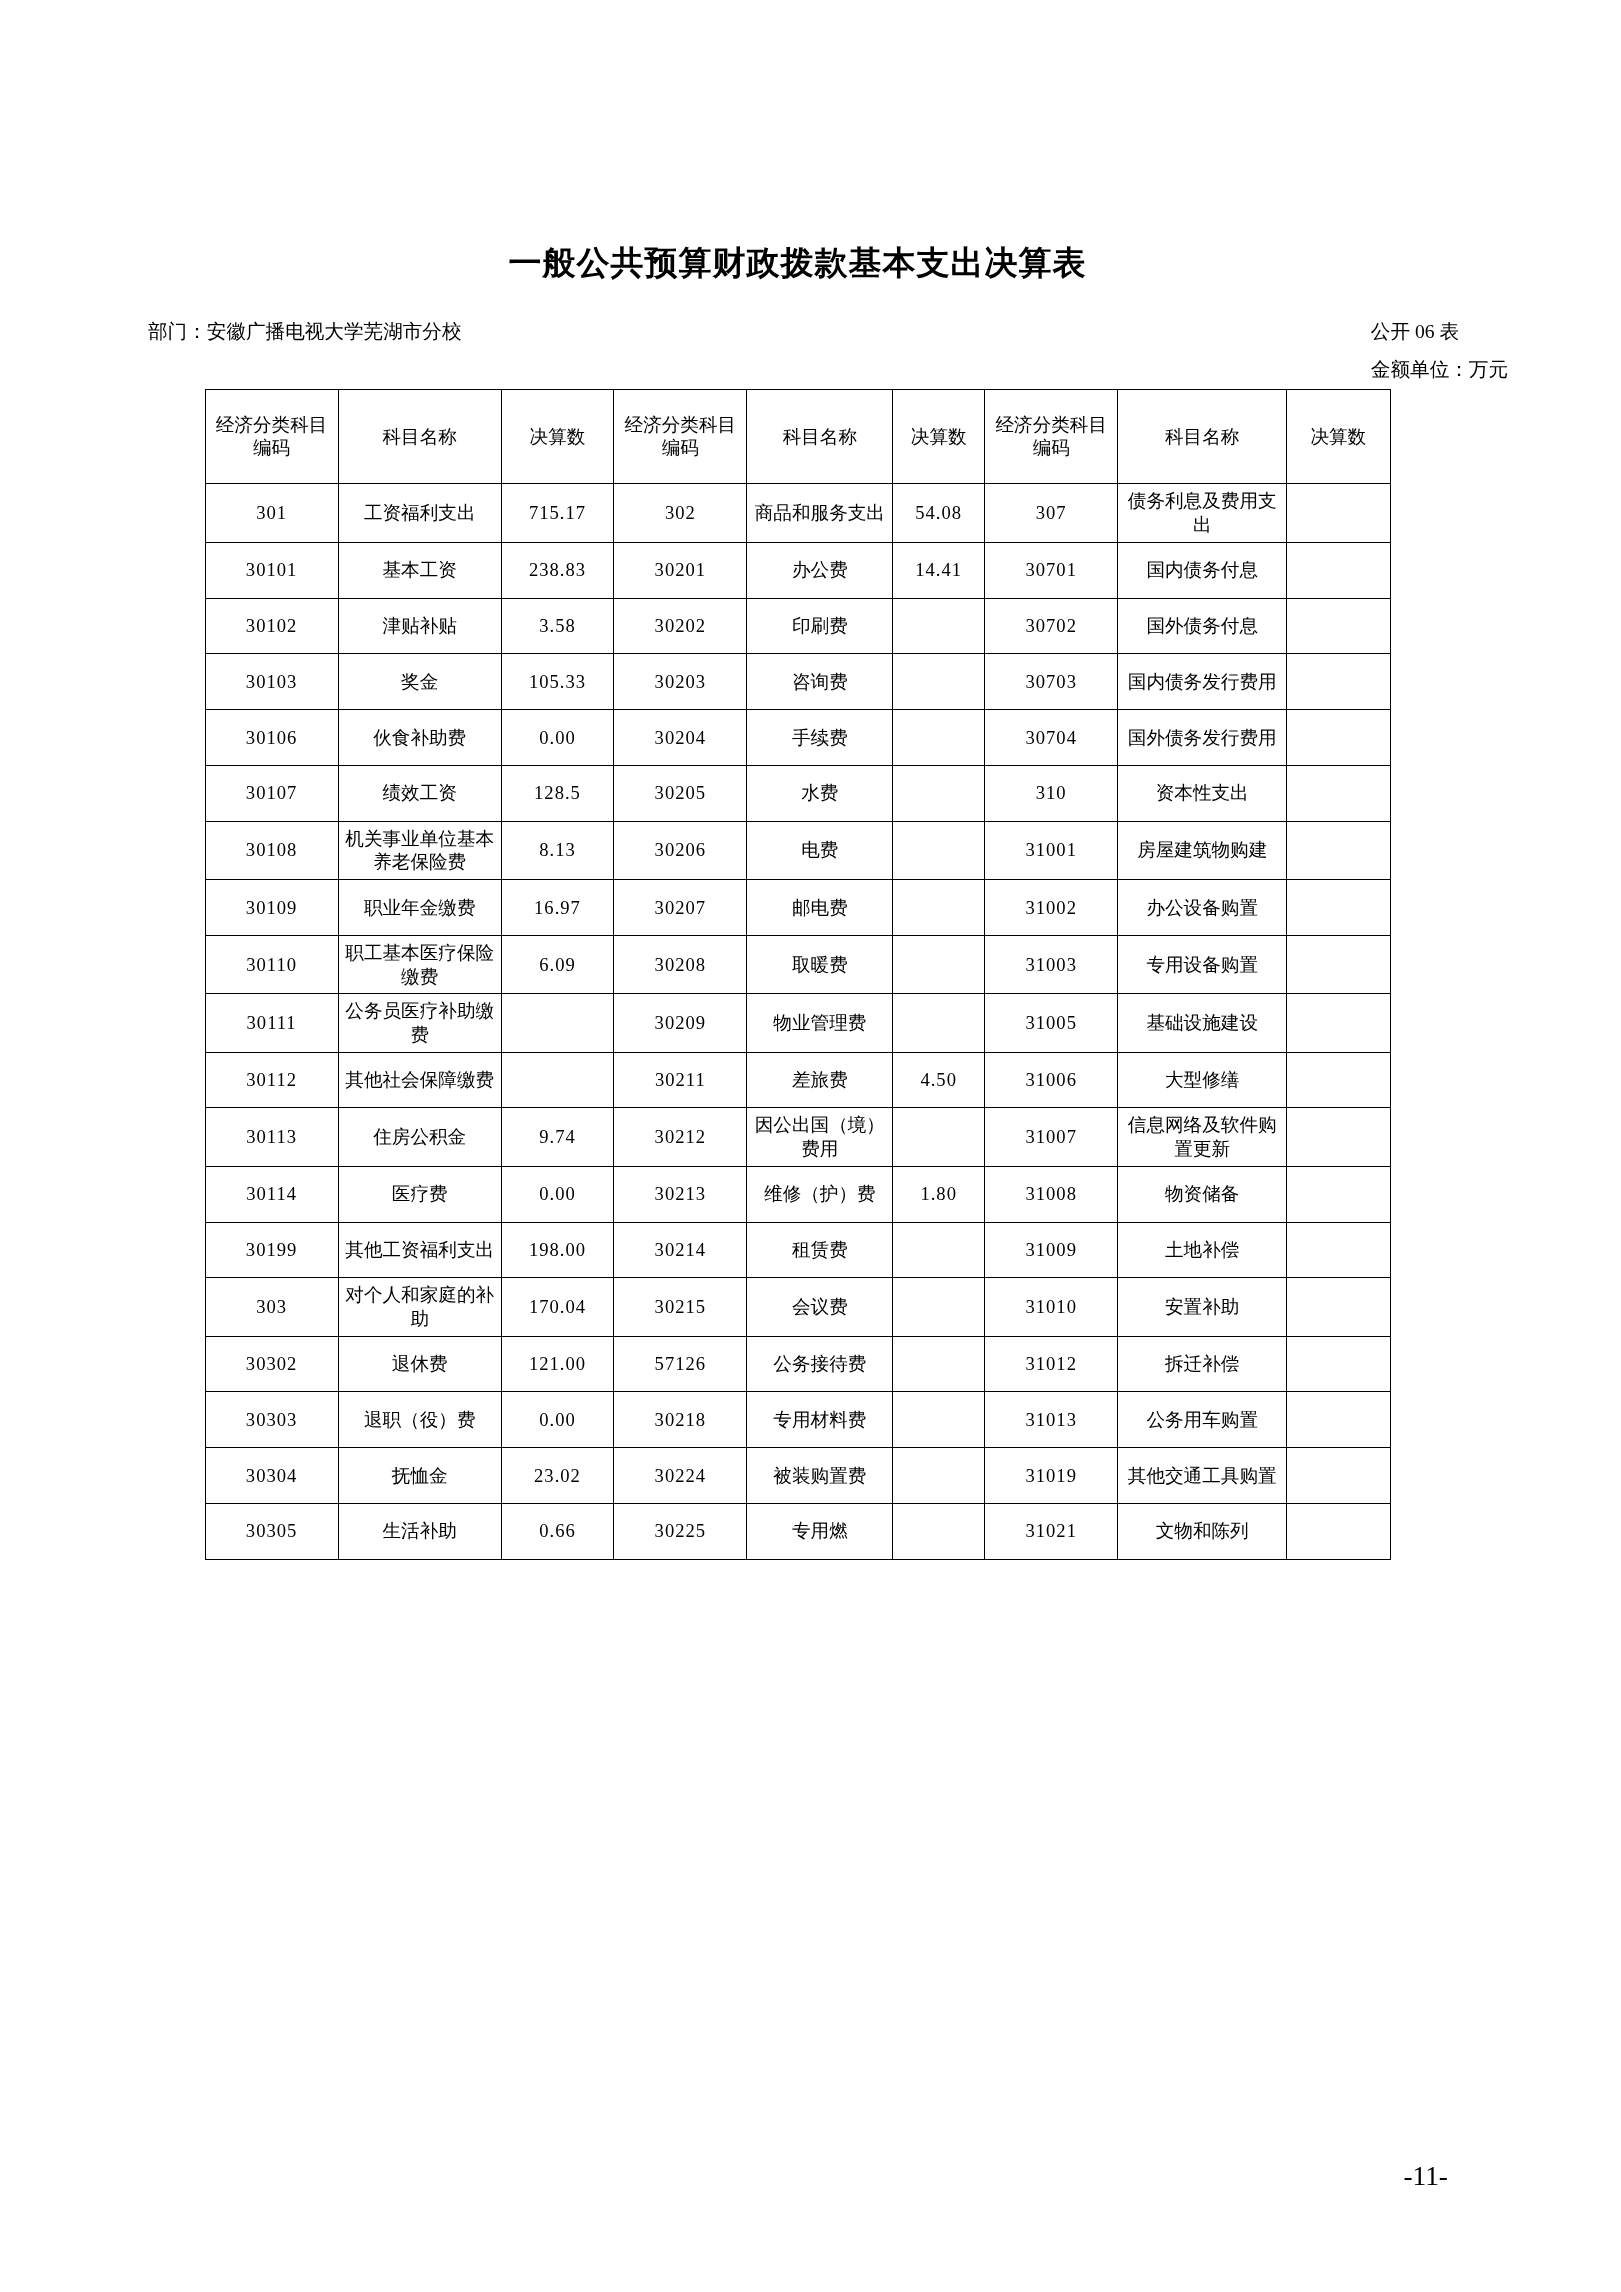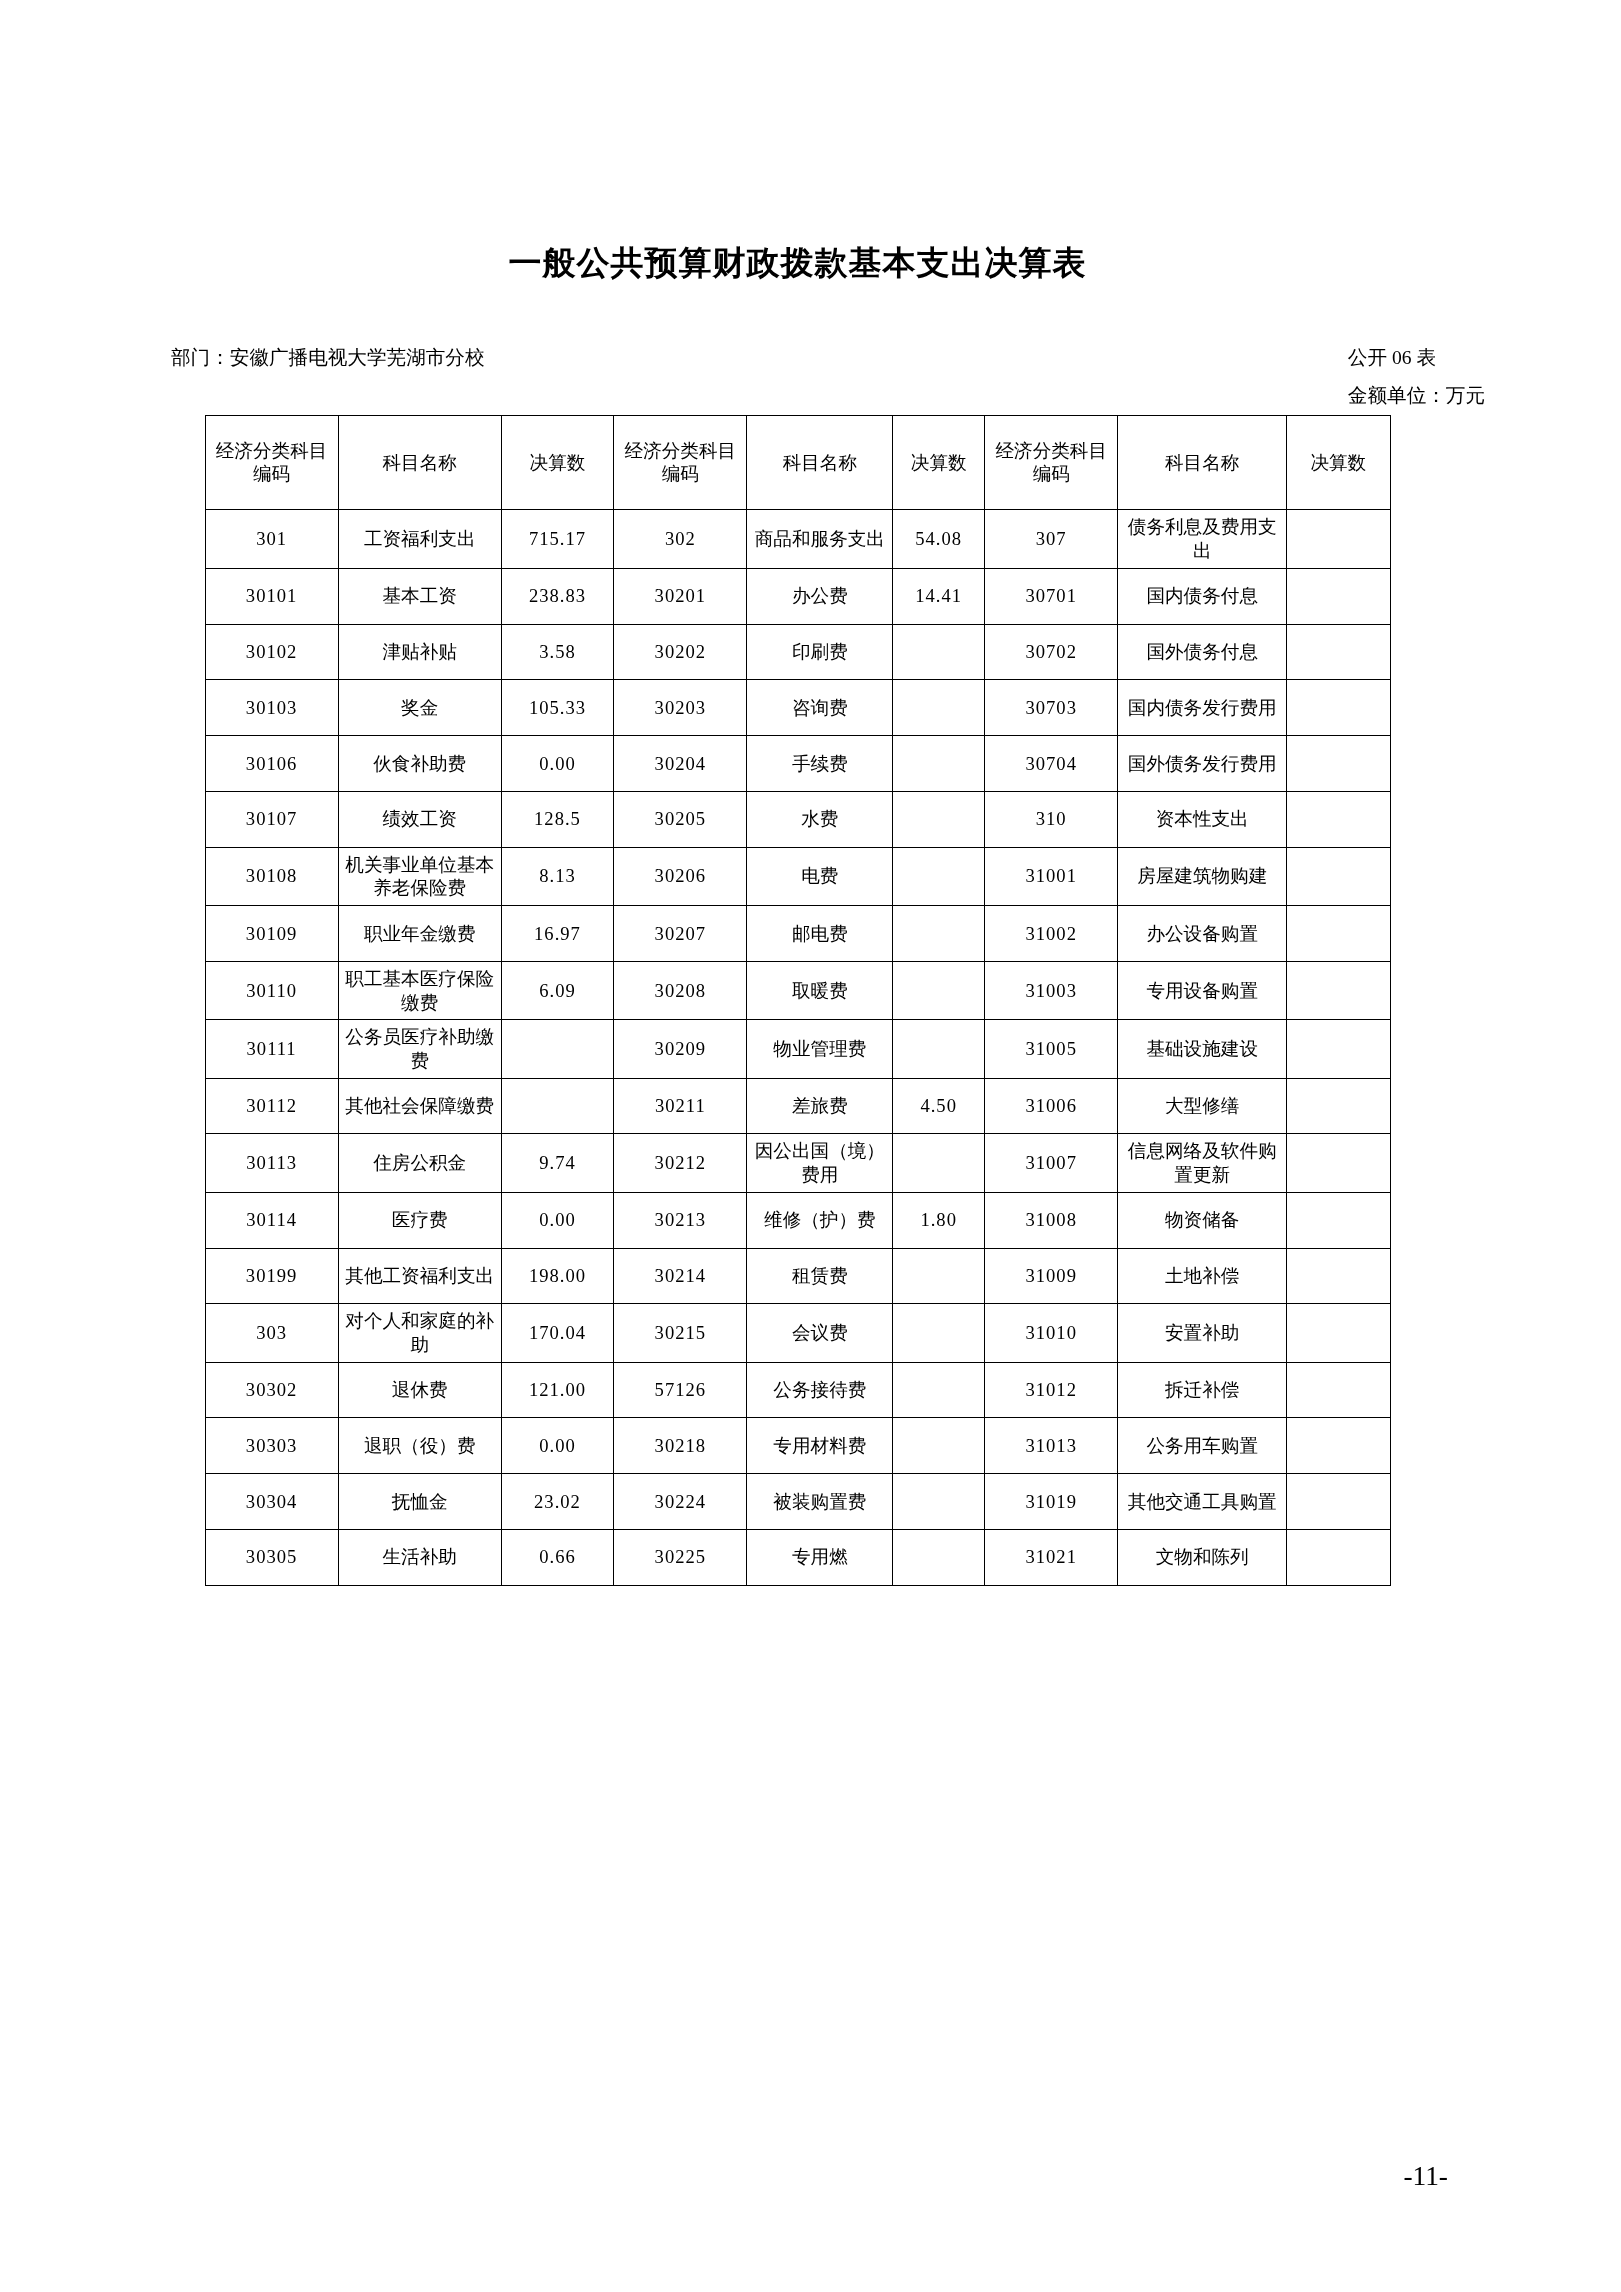--- a/index.html
+++ b/index.html
@@ -12,34 +12,34 @@
     height: 2293px;
     font-family: "Liberation Serif", serif;
     color: #000000;
     position: relative;
   }
   .page {
     position: relative;
     width: 1595px;
     height: 2293px;
     box-sizing: border-box;
-    padding: 0 110px;
+    padding: 0 87px;
   }
   .doc-title {
     text-align: center;
     font-family: "DejaVu Sans", sans-serif;
     font-weight: bold;
     font-size: 33px;
     letter-spacing: 1px;
     padding-top: 243px;
     line-height: 1.2;
   }
   .meta-row {
     position: relative;
-    margin-top: 61px;
+    margin-top: 35px;
     height: 61px;
   }
   .dept-block {
     position: absolute;
     left: 61px;
     top: 0;
     width: 412px;
     font-size: 19.6px;
     line-height: 1.45;
   }

